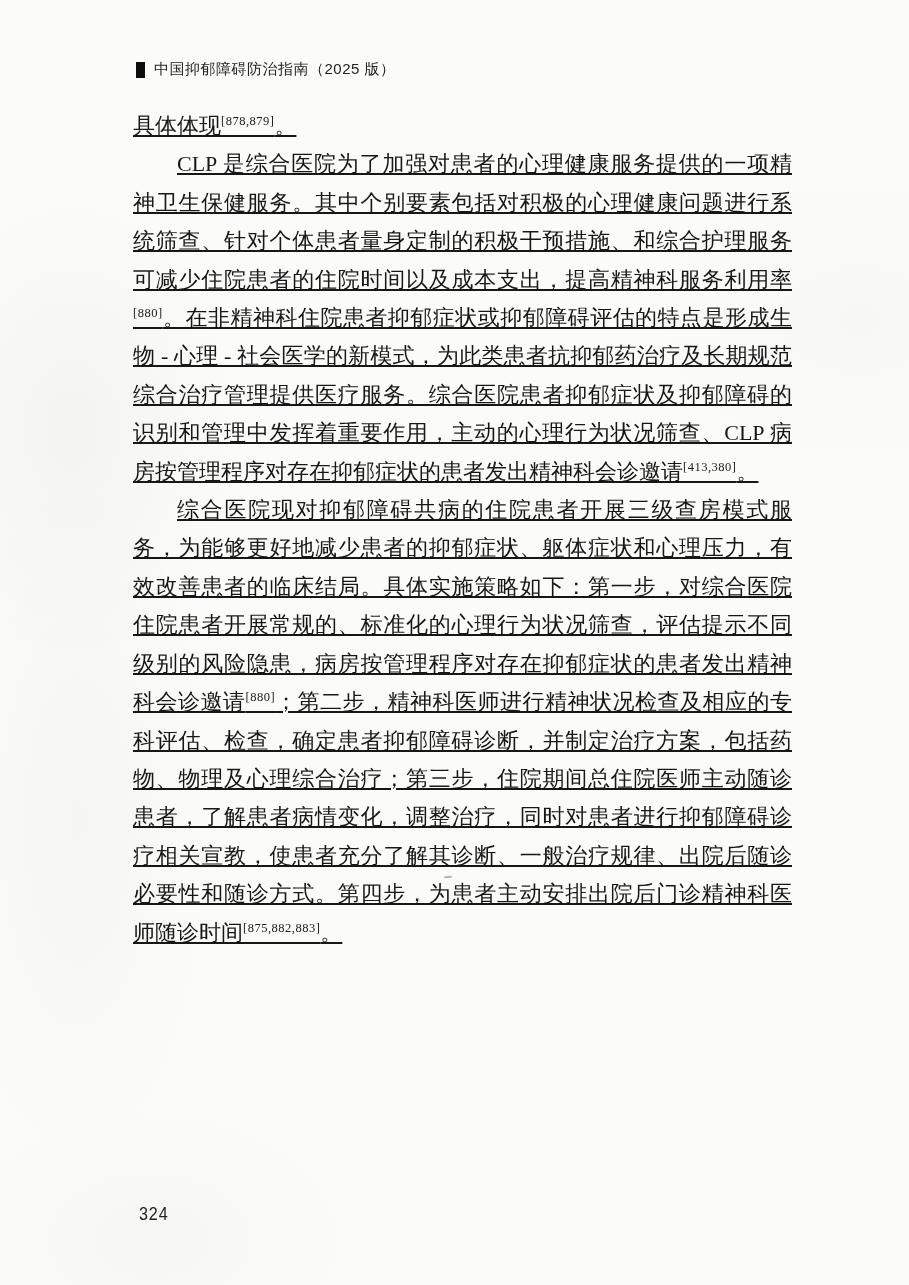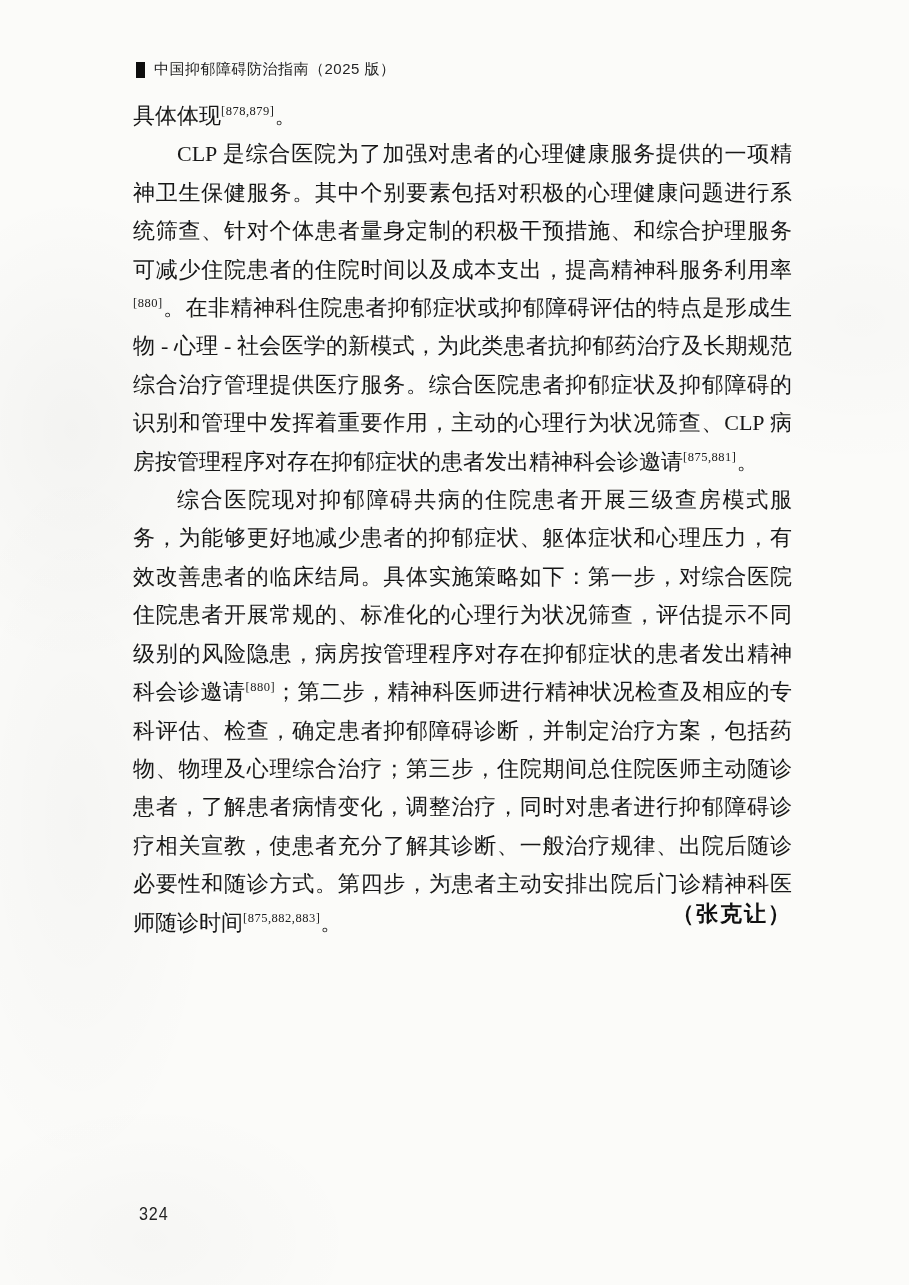--- a/index.html
+++ b/index.html
@@ -41,26 +41,27 @@
     display: inline-block;
     width: 9px;
     height: 16px;
     background: #0d0d0d;
   }
 
   
   .body-text {
     position: absolute;
     left: 133px;
-    top: 97px;
+    top: 107px;
     width: 659px;
     font-size: 22px;
     line-height: 38.4px;
     text-align: justify;
     color: #171717;
+    text-decoration: underline;
   }
   .para { margin: 0; }
   .para.indent { text-indent: 2em; }
   .para sup {
     font-size: 12.5px;
     line-height: 0;
     vertical-align: super;
     letter-spacing: 0.5px;
     color: #1b1b1b;
   }
@@ -109,25 +110,22 @@
 <div class="page">
 
   <div class="running-header">
     <span class="header-bar"></span>
     <span>中国抑郁障碍防治指南（2025 版）</span>
   </div>
 
   <div class="body-text">
 
   <p class="para"><span>具体体现</span><sup>[878,879]</sup><span>。</span></p>
-      <p class="para indent"><span>CLP 是综合医院为了加强对患者的心理健康服务提供的一项精神卫生保健服务。其中个别要素包括对积极的心理健康问题进行系统筛查、针对个体患者量身定制的积极干预措施、和综合护理服务可减少住院患者的住院时间以及成本支出，提高精神科服务利用率</span><sup>[880]</sup><span>。在非精神科住院患者抑郁症状或抑郁障碍评估的特点是形成生物 - 心理 - 社会医学的新模式，为此类患者抗抑郁药治疗及长期规范综合治疗管理提供医疗服务。综合医院患者抑郁症状及抑郁障碍的识别和管理中发挥着重要作用，主动的心理行为状况筛查、CLP 病房按管理程序对存在抑郁症状的患者发出精神科会诊邀请</span><sup>[875,881]</sup><span>。</span></p>
+      <p class="para indent"><span>CLP 是综合医院为了加强对患者的心理健康服务提供的一项精神卫生保健服务。其中个别要素包括对积极的心理健康问题进行系统筛查、针对个体患者量身定制的积极干预措施、和综合护理服务可减少住院患者的住院时间以及成本支出，提高精神科服务利用率</span><sup>[880]</sup><span>。在非精神科住院患者抑郁症状或抑郁障碍评估的特点是形成生物 - 心理 - 社会医学的新模式，为此类患者抗抑郁药治疗及长期规范综合治疗管理提供医疗服务。综合医院患者抑郁症状及抑郁障碍的识别和管理中发挥着重要作用，主动的心理行为状况筛查、CLP 病房按管理程序对存在抑郁症状的患者发出精神科会诊邀请</span><sup>[413,380]</sup><span>。</span></p>
       <p class="para indent"><span>综合医院现对抑郁障碍共病的住院患者开展三级查房模式服务，为能够更好地减少患者的抑郁症状、躯体症状和心理压力，有效改善患者的临床结局。具体实施策略如下：第一步，对综合医院住院患者开展常规的、标准化的心理行为状况筛查，评估提示不同级别的风险隐患，病房按管理程序对存在抑郁症状的患者发出精神科会诊邀请</span><sup>[880]</sup><span>；第二步，精神科医师进行精神状况检查及相应的专科评估、检查，确定患者抑郁障碍诊断，并制定治疗方案，包括药物、物理及心理综合治疗；第三步，住院期间总住院医师主动随诊患者，了解患者病情变化，调整治疗，同时对患者进行抑郁障碍诊疗相关宣教，使患者充分了解其诊断、一般治疗规律、出院后随诊必要性和随诊方式。第四步，为患者主动安排出院后门诊精神科医师随诊时间</span><sup>[875,882,883]</sup><span>。</span></p>
     </div>
 
   <span class="artifact-dash"></span>
 
-  <div class="signature-row">
-    <span>（张克让）</span>
-  </div>
 
   <div class="page-number">324</div>
 
 </div>
 
 </body></html>

